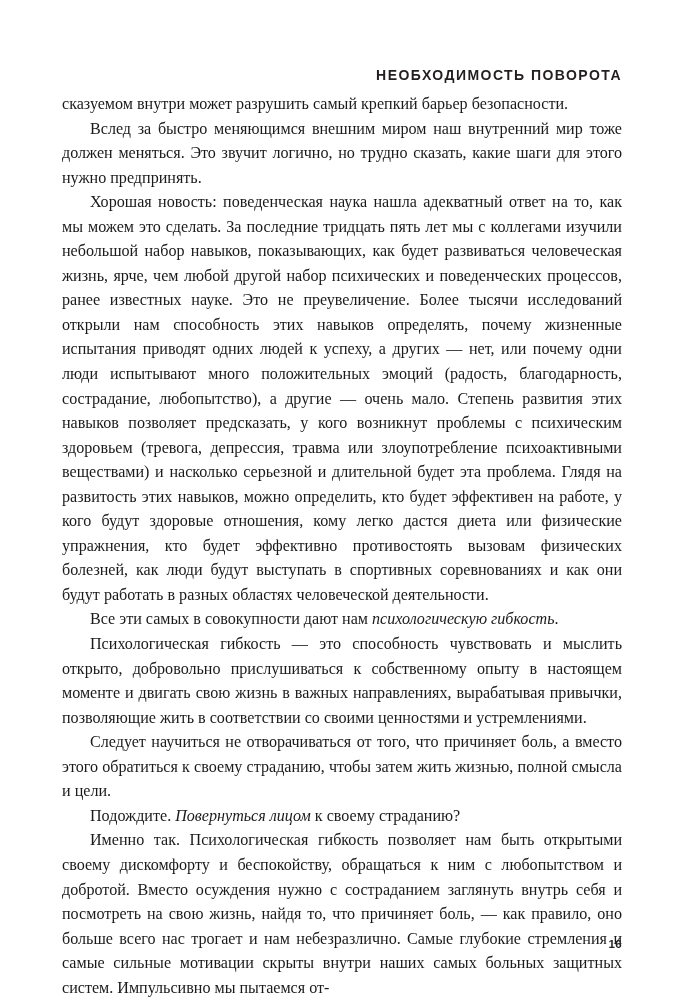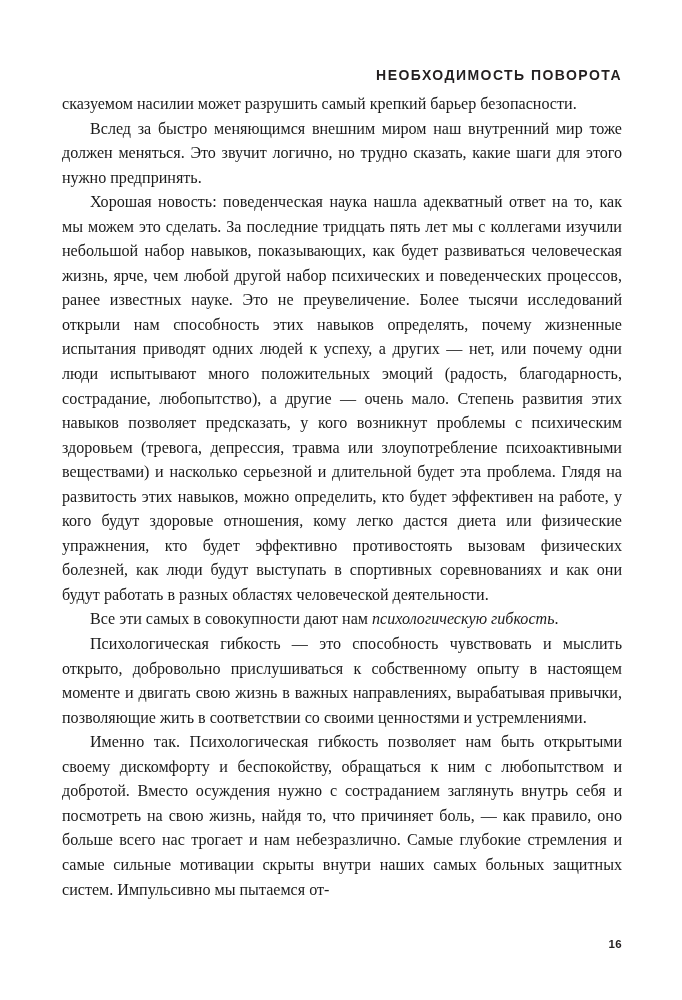--- a/index.html
+++ b/index.html
@@ -66,23 +66,25 @@
   }
 </style>
 </head>
 <body>
 
 <div class="page">
 
   <div class="running-header">НЕОБХОДИМОСТЬ ПОВОРОТА</div>
 
   <div class="text-block">
-      <p class="para no-indent"><span>сказуемом насилии может разрушить самый крепкий барьер безопасности.</span></p>
+      <p class="para no-indent"><span>сказуемом внутри может разрушить самый крепкий барьер безопасности.</span></p>
       <p class="para"><span>Вслед за быстро меняющимся внешним миром наш внутренний мир тоже должен меняться. Это звучит логично, но трудно сказать, какие шаги для этого нужно предпринять.</span></p>
       <p class="para"><span>Хорошая новость: поведенческая наука нашла адекватный ответ на то, как мы можем это сделать. За последние тридцать пять лет мы с коллегами изучили небольшой набор навыков, показывающих, как будет развиваться человеческая жизнь, ярче, чем любой другой набор психических и поведенческих процессов, ранее известных науке. Это не преувеличение. Более тысячи исследований открыли нам способность этих навыков определять, почему жизненные испытания приводят одних людей к успеху, а других — нет, или почему одни люди испытывают много положительных эмоций (радость, благодарность, сострадание, любопытство), а другие — очень мало. Степень развития этих навыков позволяет предсказать, у кого возникнут проблемы с психическим здоровьем (тревога, депрессия, травма или злоупотребление психоактивными веществами) и насколько серьезной и длительной будет эта проблема. Глядя на развитость этих навыков, можно определить, кто будет эффективен на работе, у кого будут здоровые отношения, кому легко дастся диета или физические упражнения, кто будет эффективно противостоять вызовам физических болезней, как люди будут выступать в спортивных соревнованиях и как они будут работать в разных областях человеческой деятельности.</span></p>
       <p class="para"><span>Все эти самых в совокупности дают нам </span><em>психологическую гибкость</em><span>.</span></p>
       <p class="para"><span>Психологическая гибкость — это способность чувствовать и мыслить открыто, добровольно прислушиваться к собственному опыту в настоящем моменте и двигать свою жизнь в важных направлениях, вырабатывая привычки, позволяющие жить в соответствии со своими ценностями и устремлениями.</span></p>
+      <p class="para"><span>Следует научиться не отворачиваться от того, что причиняет боль, а вместо этого обратиться к своему страданию, чтобы затем жить жизнью, полной смысла и цели.</span></p>
+      <p class="para"><span>Подождите. </span><em>Повернуться лицом</em><span> к своему страданию?</span></p>
       <p class="para"><span>Именно так. Психологическая гибкость позволяет нам быть открытыми своему дискомфорту и беспокойству, обращаться к ним с любопытством и добротой. Вместо осуждения нужно с состраданием заглянуть внутрь себя и посмотреть на свою жизнь, найдя то, что причиняет боль, — как правило, оно больше всего нас трогает и нам небезразлично. Самые глубокие стремления и самые сильные мотивации скрыты внутри наших самых больных защитных систем. Импульсивно мы пытаемся от-</span></p>
     </div>
 
   <div class="page-number">16</div>
 
 </div>
 
 </body></html>

